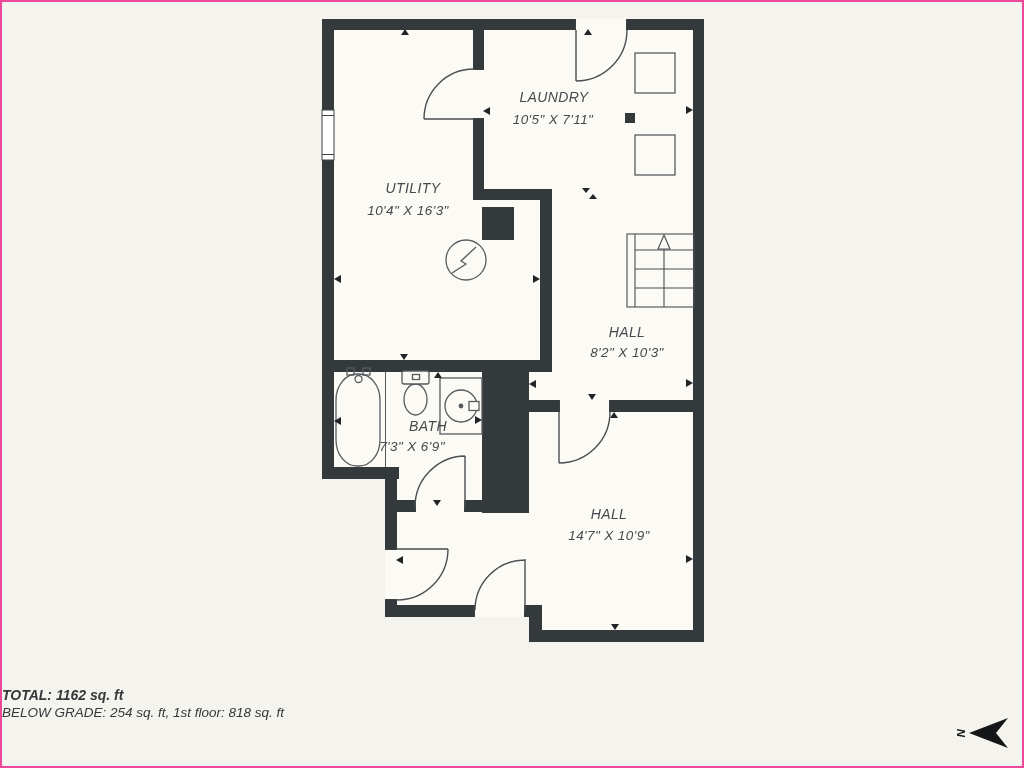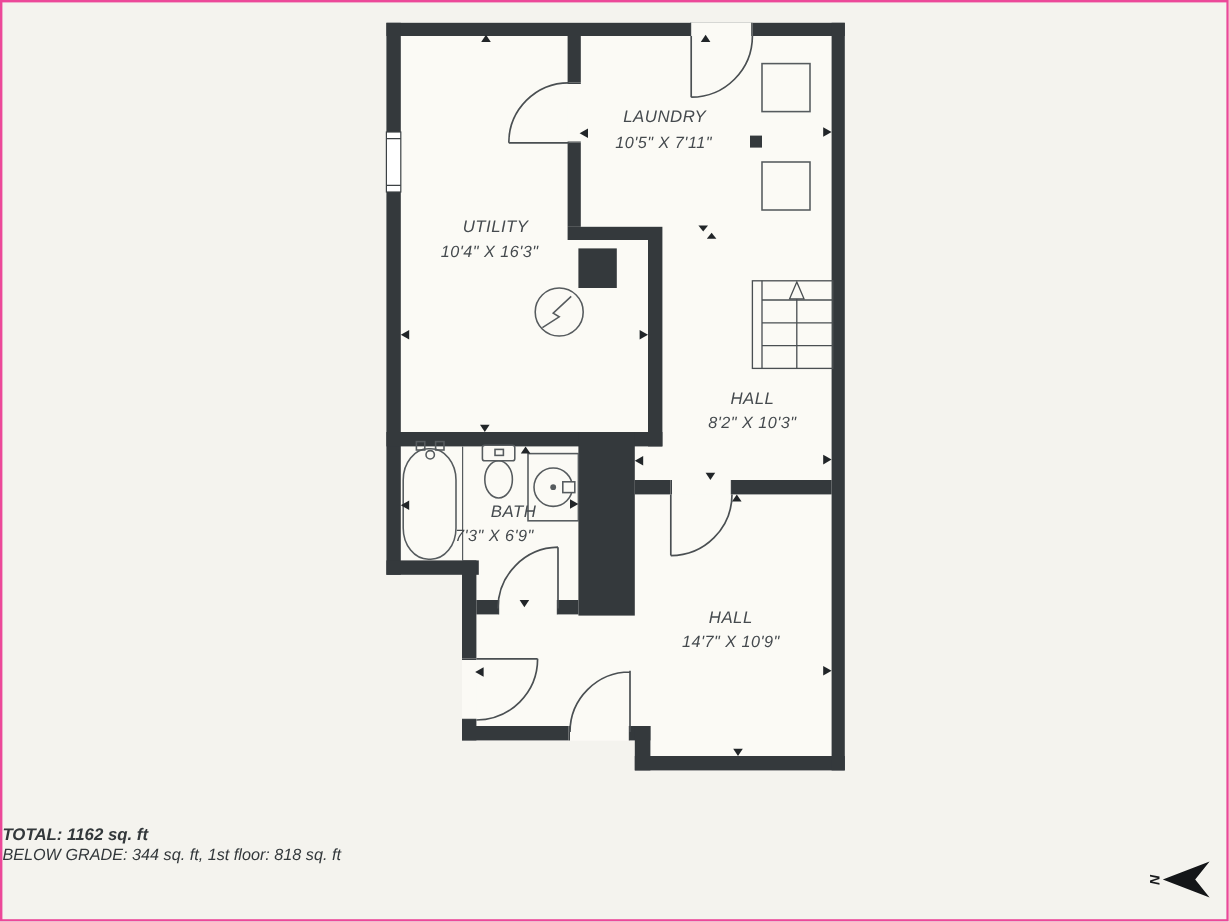--- a/index.html
+++ b/index.html
@@ -167,17 +167,17 @@
 <div class="rlabel rname" style="left:625px;top:330px;">HALL</div>
 <div class="rlabel rdims" style="left:625px;top:350px;">8'2" X 10'3"</div>
 
 <div class="rlabel rname" style="left:426px;top:424px;">BATH</div>
 <div class="rlabel rdims" style="left:410px;top:444px;">7'3" X 6'9"</div>
 
 <div class="rlabel rname" style="left:607px;top:512px;">HALL</div>
 <div class="rlabel rdims" style="left:607px;top:533px;">14'7" X 10'9"</div>
 
 <div class="sum sum-total">TOTAL: 1162 sq. ft</div>
-<div class="sum sum-line" style="top:703px;">BELOW GRADE: 344 sq. ft, 1st floor: 818 sq. ft</div>
+<div class="sum sum-line" style="top:703px;">BELOW GRADE: 254 sq. ft, 1st floor: 818 sq. ft</div>
 
 <div class="north-n">N</div>
 
 </div>
 
 </body></html>

